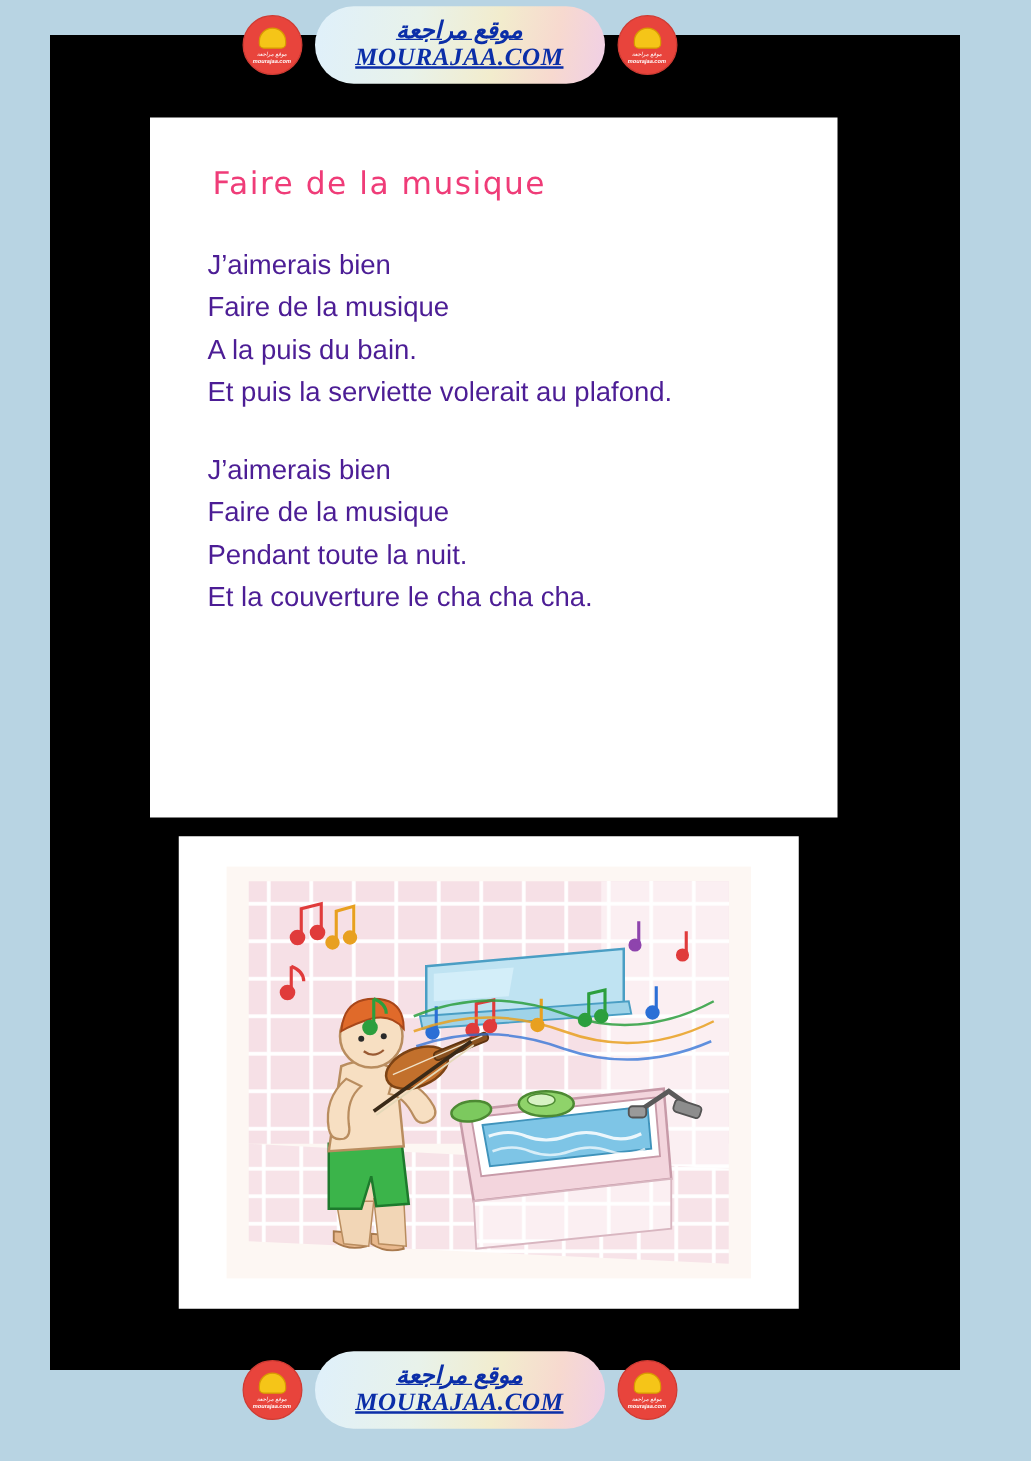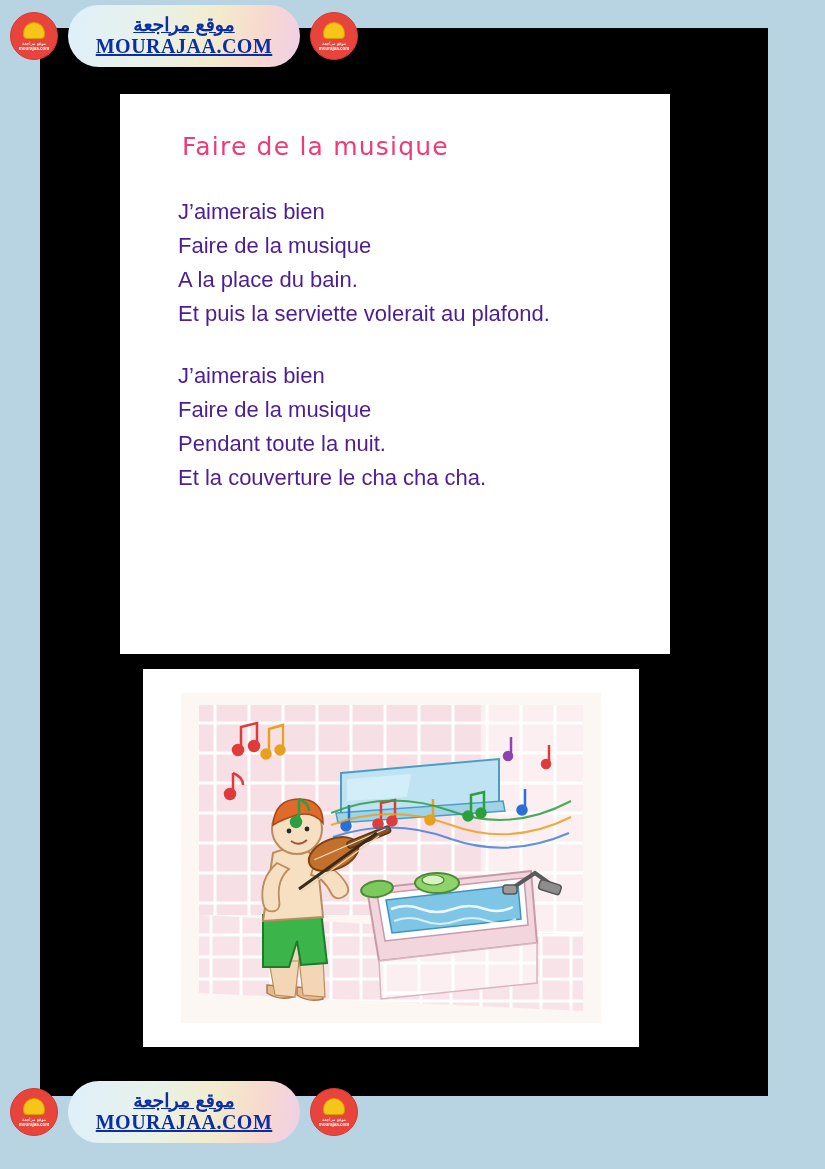--- a/index.html
+++ b/index.html
@@ -19,22 +19,24 @@
     width: 728px; height: 1068px;
     background: #000000;
   }
   
   .watermark {
     position: absolute;
     left: 0; width: 735px;
     height: 68px;
     display: flex;
     align-items: center;
+    justify-content: center;
     z-index: 20;
     pointer-events: none;
+    font-style: italic;
   }
   .watermark.top { top: 2px; }
   .watermark.bottom { top: 1078px; }
   .wm-pill {
     width: 232px; height: 62px;
     border-radius: 32px;
     background: linear-gradient(100deg, #dff0fb 0%, #e8f2ea 35%, #f2eccd 62%, #f7d9cf 82%, #f0cfe6 100%);
     display: flex;
     flex-direction: column;
     align-items: center;
@@ -79,21 +81,21 @@
   }
   .wm-logo .lg-en {
     font-size: 4.5px; color: #ffffff; font-weight: bold;
   }
   
   .text-card {
     position: absolute;
     left: 80px; top: 66px;
     width: 550px; height: 560px;
     background: #ffffff;
-    padding: 26px 30px;
+    padding: 26px 18px;
   }
   .poem-title {
     color: #ef3c78;
     font-size: 25px;
     font-family: "DejaVu Sans", sans-serif;
     letter-spacing: 1.2px;
     margin: 12px 0 0 32px;
   }
   .stanza {
     margin: 0 0 0 28px;
@@ -125,21 +127,21 @@
 <body>
 
 <div class="page">
 
   <div class="text-card">
     <div class="poem-title">Faire de la musique</div>
 
     <div class="stanza first">
       <div>J’aimerais bien</div>
       <div>Faire de la musique</div>
-      <div>A la place du bain.</div>
+      <div>A la puis du bain.</div>
       <div>Et puis la serviette volerait au plafond.</div>
     </div>
 
     <div class="stanza second">
       <div>J’aimerais bien</div>
       <div>Faire de la musique</div>
       <div>Pendant toute la nuit.</div>
       <div>Et la couverture le cha cha cha.</div>
     </div>
   </div>

